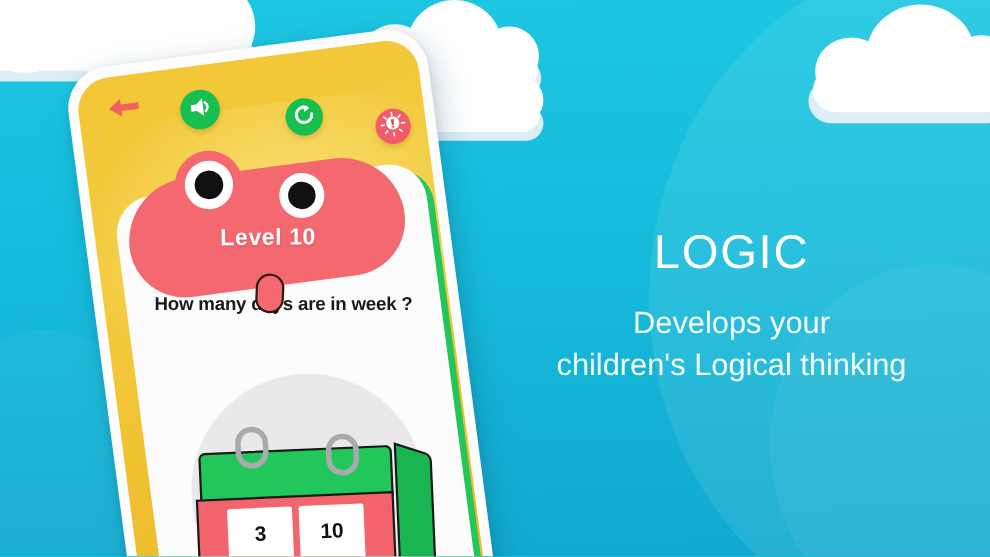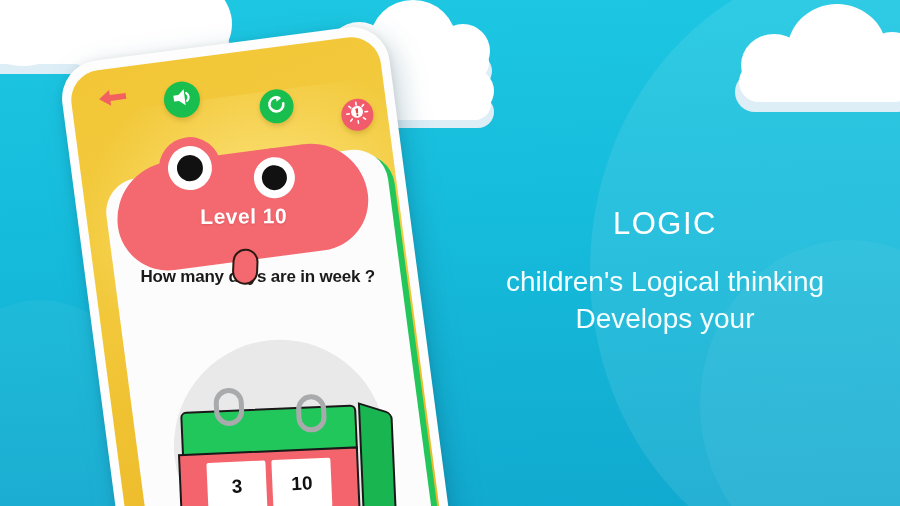--- a/index.html
+++ b/index.html
@@ -241,21 +241,21 @@
 
   
   #copy {
     position:absolute;
     left:430px; top:208px;
     width:470px;
     text-align:center;
     color:#FFFFFF;
   }
   #headline {
-    font-size:31px;
+    font-size:43px;
     font-weight:400;
     letter-spacing:1.5px;
     line-height:1.05;
     color:#FFFFFF;
   }
   #subheadline {
     margin-top:22px;
     font-size:28px;
     font-weight:400;
     line-height:1.35;
@@ -391,18 +391,18 @@
           </div>
         </div>
 
       </div>
     </div>
   </div>
 
   <div id="copy">
     <div id="headline">LOGIC</div>
     <div id="subheadline">
+      <span class="line">Develops your</span>
       <span class="line">children's Logical thinking</span>
-      <span class="line">Develops your</span>
     </div>
   </div>
 
 </div>
 
 </body></html>

